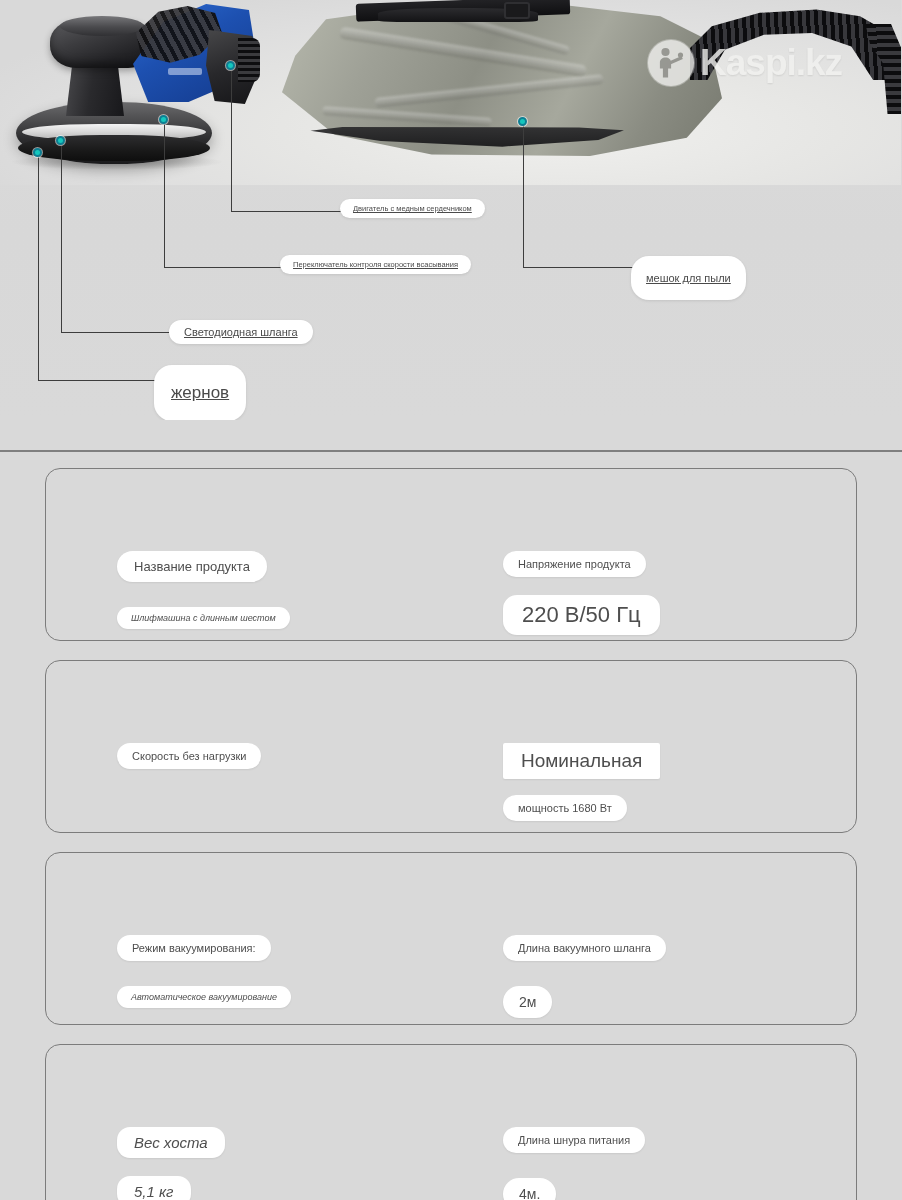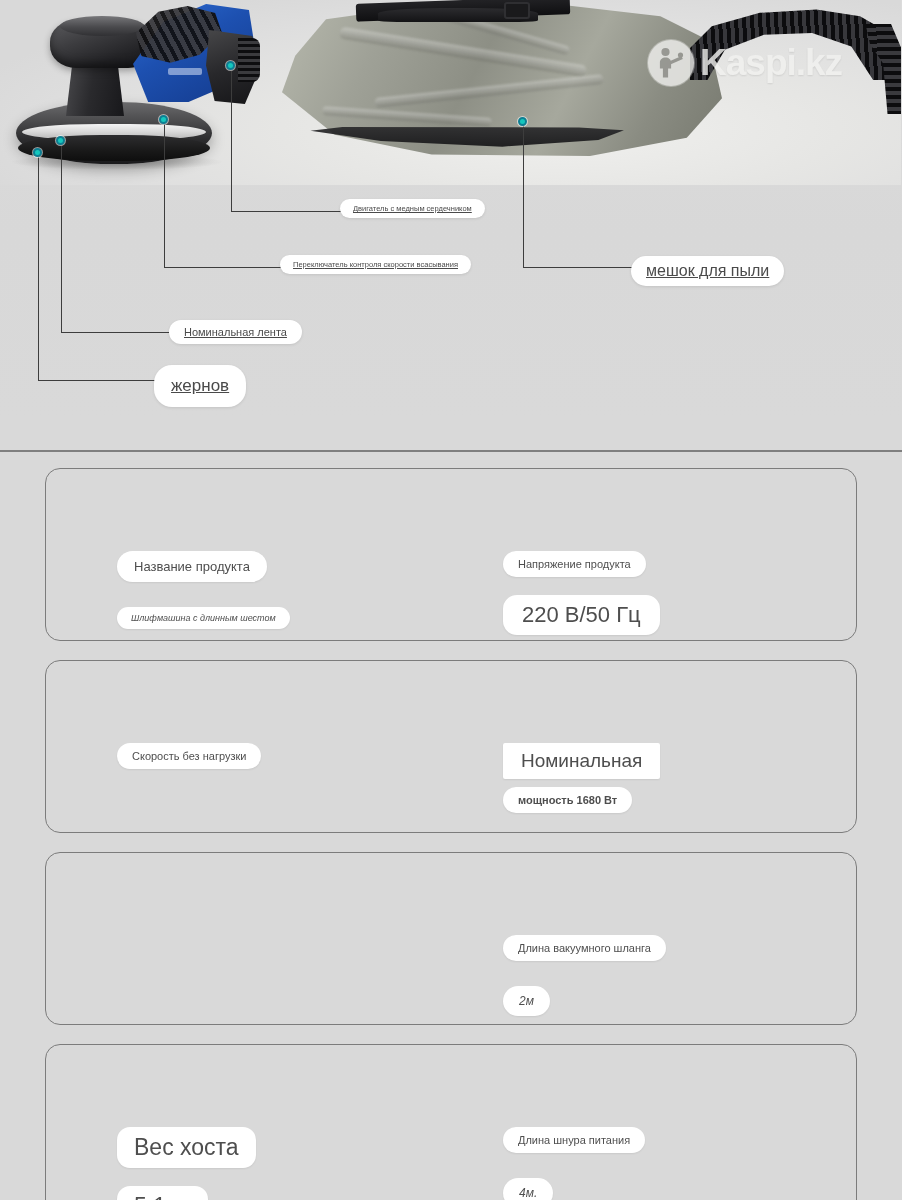--- a/index.html
+++ b/index.html
@@ -247,23 +247,23 @@
     align-items: center;
     justify-content: center;
     color: #4a4a4a;
     white-space: nowrap;
     box-shadow: 0 1px 3px rgba(0,0,0,.10);
     z-index: 6;
     text-decoration: underline;
   }
   .callout.c-motor  { left: 340px; top: 199px; padding: 5px 13px; font-size: 7.5px; }
   .callout.c-switch { left: 280px; top: 255px; padding: 5px 13px; font-size: 7.5px; }
-  .callout.c-bag    { left: 631px; top: 256px; padding: 6px 15px; font-size: 16px; }
+  .callout.c-bag    { left: 631px; top: 256px; padding: 16px 15px; font-size: 11px; }
   .callout.c-led    { left: 169px; top: 320px; padding: 6px 15px; font-size: 11px; }
-  .callout.c-stone  { left: 154px; top: 365px; padding: 11px 17px; font-size: 17px; }
+  .callout.c-stone  { left: 154px; top: 365px; padding: 18px 17px; font-size: 17px; }
 
   
   .divider {
     position: absolute;
     left: 0; top: 450px;
     width: 902px; height: 2px;
     background: #6f6f6f;
     opacity: .85;
   }
 
@@ -303,27 +303,27 @@
     align-items: center;
     box-shadow: 0 1px 2px rgba(0,0,0,.07);
     margin-top: 34px;
   }
 
   
   .pill.lbl-md  { font-size: 13px;  padding: 8px 17px;  }
   .pill.lbl-sm  { font-size: 11px;  padding: 7px 15px;  }
   .pill.val-xxl { font-size: 22px;  padding: 7px 19px;  border-radius: 14px; }
   .pill.val-xl  { font-size: 19px;  padding: 7px 18px;  border-radius: 2px; }
-  .pill.val-lg  { font-size: 23px;  padding: 7px 17px;  border-radius: 13px; }
-  .pill.val-md  { font-size: 12px;padding: 8px 16px; font-style: italic;  }
+  .pill.val-lg  { font-size: 15px;  padding: 7px 17px;  border-radius: 13px; font-style: italic; }
+  .pill.val-md  { font-size: 14px;padding: 8px 16px;  }
   .pill.val-sm  { font-size: 11px;  padding: 7px 15px;  }
   .pill.val-xs  { font-size: 9px;   padding: 6px 14px; font-style: italic;  }
 
   .gap-a { margin-top: 18px; }
-  .gap-b { margin-top: 8px; font-weight: bold; }
+  .gap-b { margin-top: 16px; }
   .gap-c { margin-top: 25px; }
 </style>
 </head>
 <body>
 
 <section class="hero">
 
   <div class="hero-photo">
     <div class="floor"></div>
 
@@ -397,21 +397,21 @@
   </div>
 
   <div class="leader" style="left:38px; top:153px; width:122px; height:228px;">
     <div class="v" style="height:228px;"></div>
     <div class="h" style="width:122px;"></div>
   </div>
 
   <div class="callout c-motor">Двигатель с медным сердечником</div>
   <div class="callout c-switch">Переключатель контроля скорости всасывания</div>
   <div class="callout c-bag">мешок для пыли</div>
-  <div class="callout c-led">Номинальная лента</div>
+  <div class="callout c-led">Светодиодная шланга</div>
   <div class="callout c-stone">жернов</div>
 
 </section>
 
 <div class="divider"></div>
 
 <section class="specs">
 
   <div class="spec-card">
     <div class="spec-col left">
@@ -428,20 +428,24 @@
     <div class="spec-col left">
       <span class="pill lbl-sm">Скорость без нагрузки</span>
     </div>
     <div class="spec-col right">
       <span class="pill val-xl">Номинальная</span>
       <span class="pill val-sm gap-b">мощность 1680 Вт</span>
     </div>
   </div>
 
   <div class="spec-card">
+    <div class="spec-col left">
+      <span class="pill lbl-sm">Режим вакуумирования:</span>
+      <span class="pill val-xs gap-c">Автоматическое вакуумирование</span>
+    </div>
     <div class="spec-col right">
       <span class="pill lbl-sm">Длина вакуумного шланга</span>
       <span class="pill val-md gap-c">2м</span>
     </div>
   </div>
 
   <div class="spec-card">
     <div class="spec-col left">
       <span class="pill val-lg">Вес хоста</span>
       <span class="pill val-lg gap-a">5,1 кг</span>

